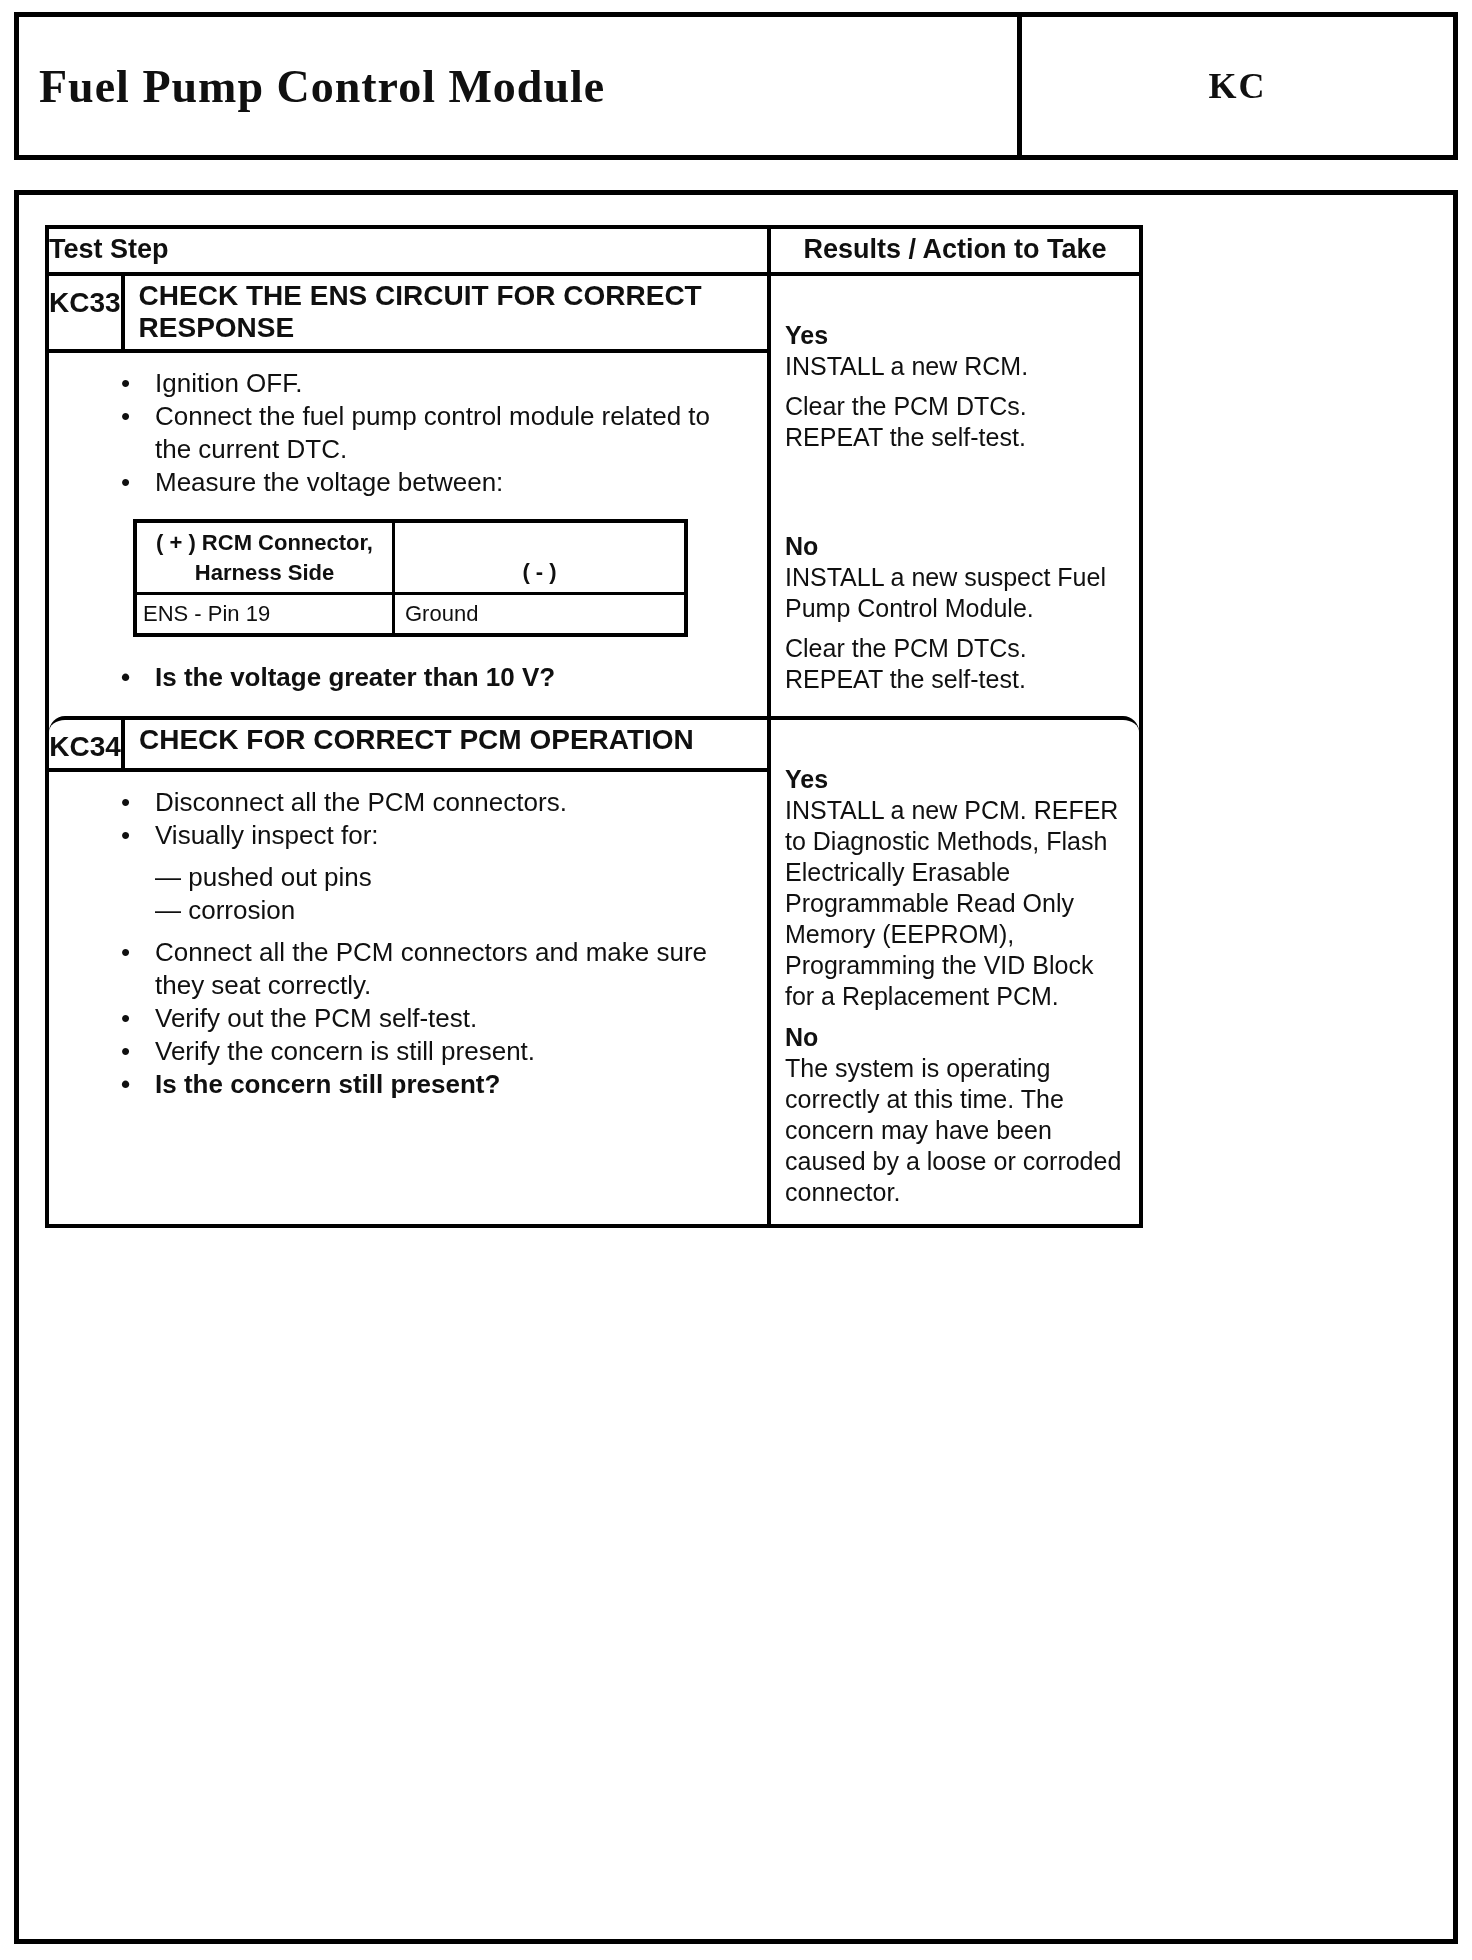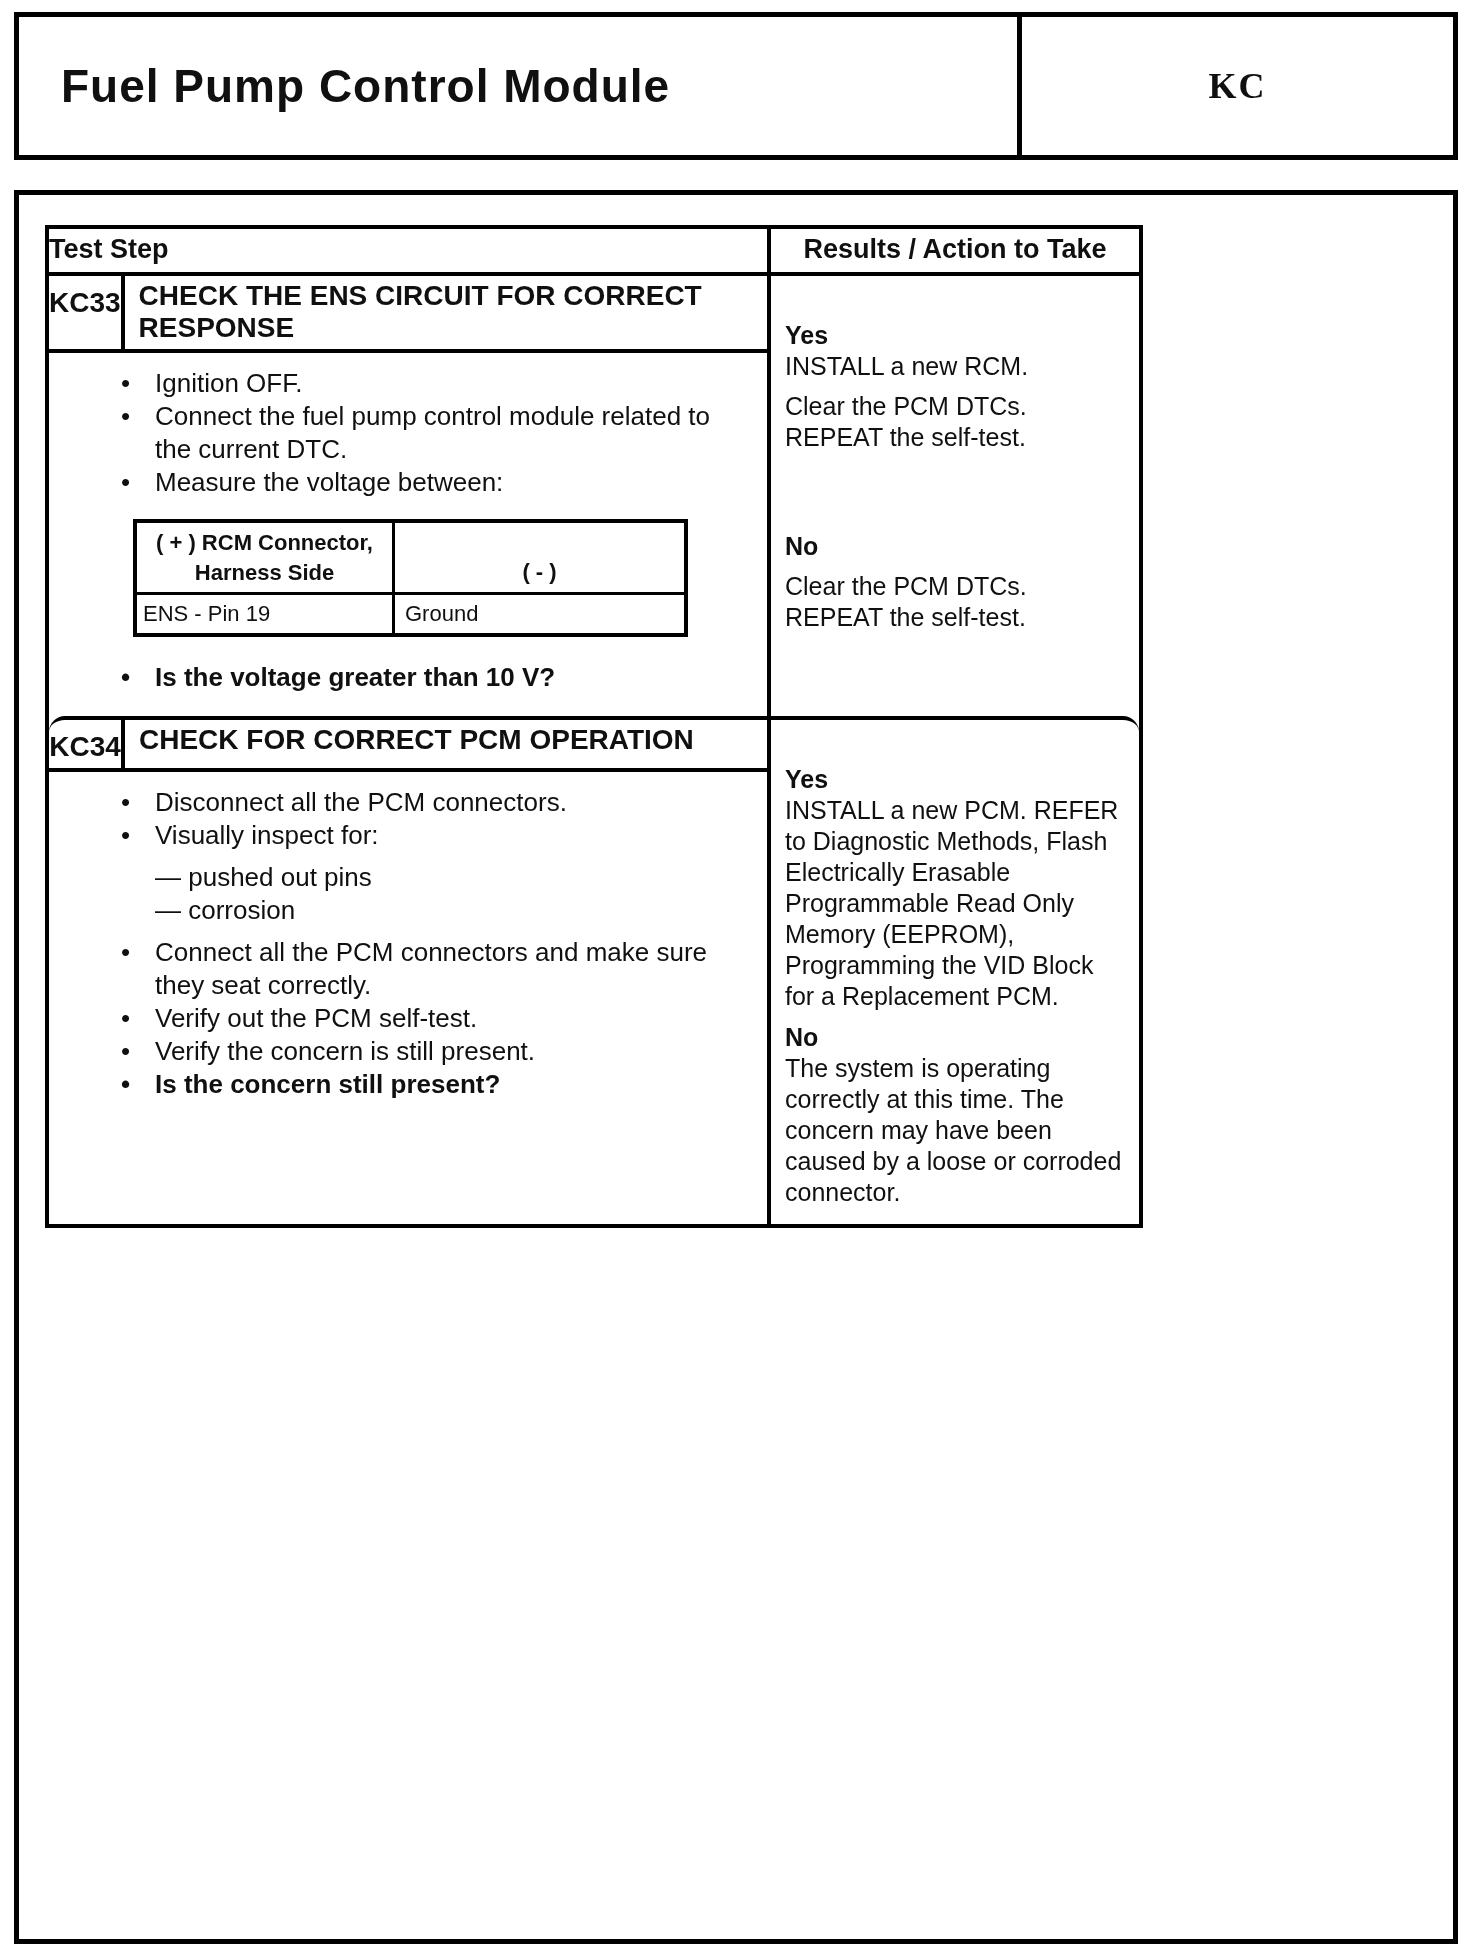--- a/index.html
+++ b/index.html
@@ -7,22 +7,22 @@
     position:relative; width:1472px; height:1960px; background:#ffffff;
     font-family:"Liberation Sans", sans-serif; color:#101010; overflow:hidden;
   }
 
   
   .header-box {
     position:absolute; left:14px; top:12px; width:1444px; height:148px;
     border:5px solid #000; box-sizing:border-box; display:flex; background:#fff;
   }
   .header-title {
-    flex:1; display:flex; align-items:center; padding-left:42px;
-    font-family:Liberation Sans, sans-serif; font-weight:bold; font-size:46px;
+    flex:1; display:flex; align-items:center; padding-left:20px;
+    font-family:Liberation Serif, serif; font-weight:bold; font-size:46px;
     letter-spacing:1px;
   }
   .header-code {
     width:436px; border-left:5px solid #000; box-sizing:border-box;
     display:flex; align-items:center; justify-content:center;
     font-family:"Liberation Serif", serif; font-weight:bold; font-size:36px;
     letter-spacing:2px;
   }
 
   
@@ -149,20 +149,21 @@
                 <span class="btxt">Is the voltage greater than 10 V?</span>
               </div>
           </div>
         </div>
 
         <div class="step-right">
           <div class="res-label">Yes</div>
           <div class="res-p res-tight">INSTALL a new RCM.</div>
           <div class="res-p">Clear the PCM DTCs. REPEAT the self-test.</div>
           <div class="res-label res-no-gap-kc33">No</div>
+          <div class="res-p res-tight">INSTALL a new suspect Fuel Pump Control Module.</div>
           <div class="res-p">Clear the PCM DTCs. REPEAT the self-test.</div>
         </div>
       </div>
 
       <div class="step-row row-kc34">
         <div class="step-left">
           <div class="step-band">
             <div class="step-id">KC34</div>
             <div class="step-title">CHECK FOR CORRECT PCM OPERATION</div>
           </div>

